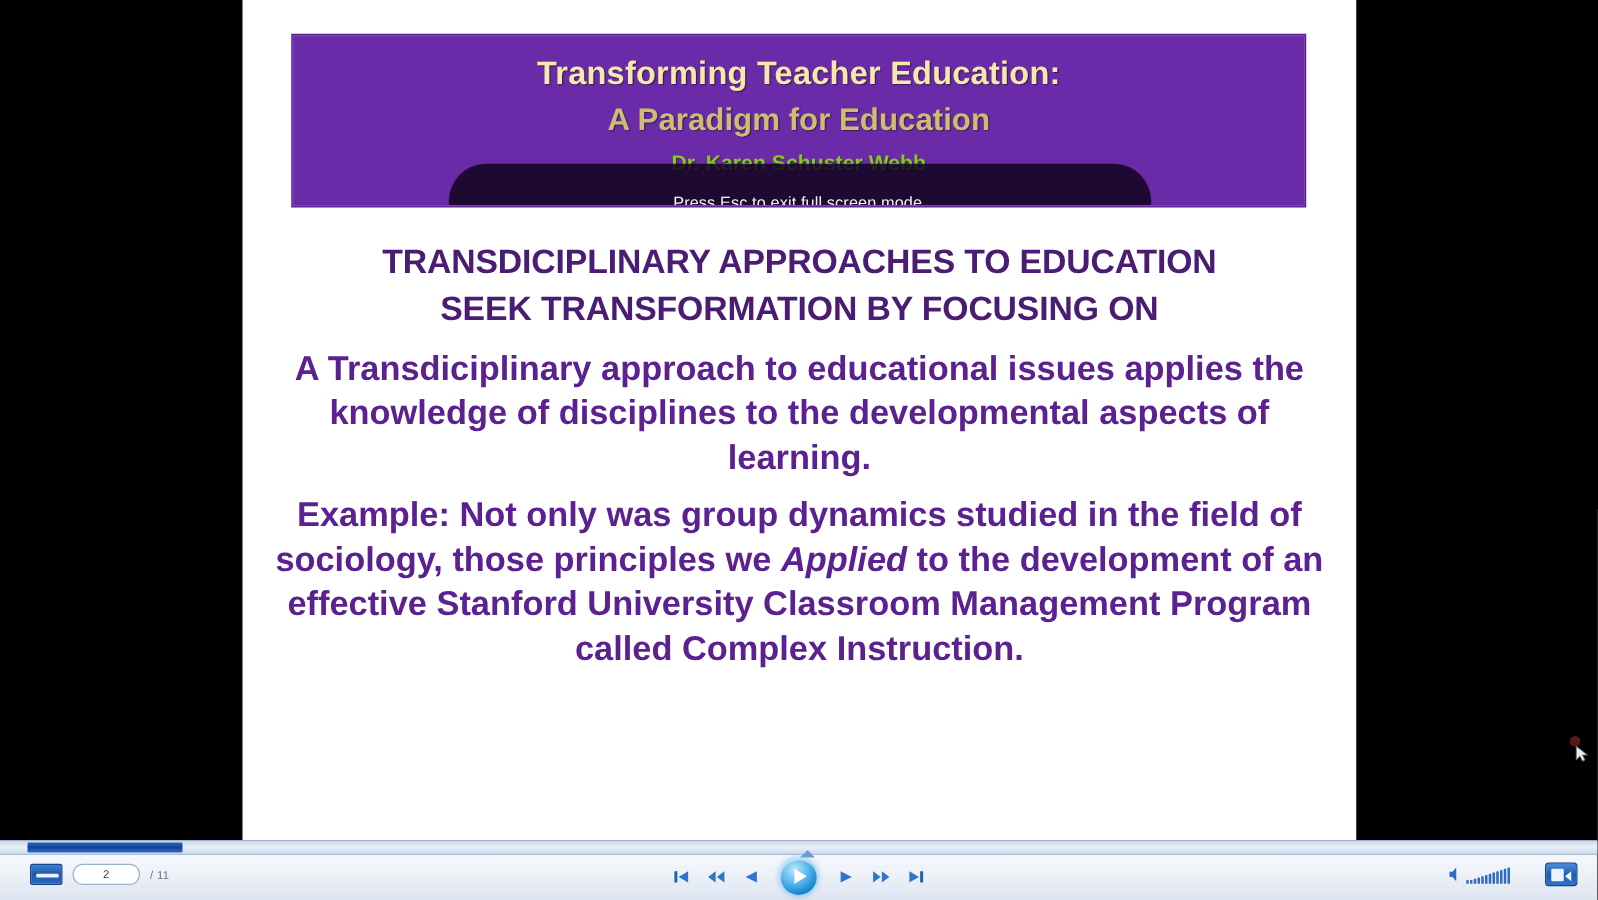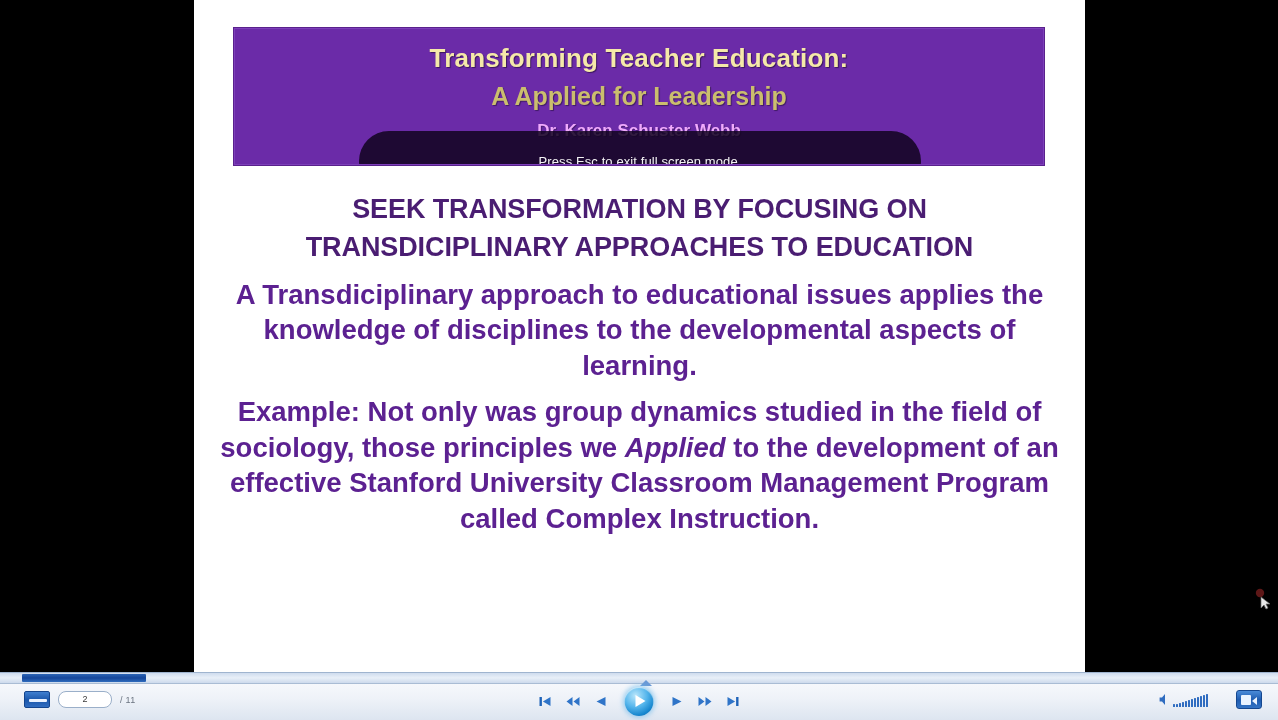--- a/index.html
+++ b/index.html
@@ -70,21 +70,21 @@
     font-weight: bold;
     color: #cbbe6e;
     text-shadow: 1px 1px 1px rgba(0,0,0,.4);
     line-height: 1.15;
   }
 
   #banner-author {
     margin-top: 10px;
     font-size: 17px;
     font-weight: bold;
-    color: #f0abfc;
+    color: #84cc16;
     text-shadow: 1px 1px 1px rgba(0,0,0,.35);
     text-align: center;
   }
 
   
   #esc-overlay {
     position: absolute;
     left: 124px;
     top: 63px;
     width: 562px;
@@ -338,32 +338,32 @@
 <body>
 
 <div id="app">
 
   <div id="stage">
 
     <div id="slide-canvas">
 
       <div id="title-banner">
         <div id="banner-title">Transforming Teacher Education:</div>
-        <div id="banner-subtitle">A Applied for Leadership</div>
+        <div id="banner-subtitle">A Paradigm for Education</div>
         <div id="banner-author">Dr. Karen Schuster Webb</div>
 
         <div id="esc-overlay">
           <span id="esc-overlay-text">Press Esc to exit full screen mode.</span>
         </div>
       </div>
 
       <div id="slide-body">
 
+        <div class="heading-line">TRANSDICIPLINARY APPROACHES TO EDUCATION</div>
         <div class="heading-line">SEEK TRANSFORMATION BY FOCUSING ON</div>
-        <div class="heading-line">TRANSDICIPLINARY APPROACHES TO EDUCATION</div>
 
         <div class="body-para">A Transdiciplinary approach to educational issues applies the knowledge of disciplines to the developmental aspects of learning.</div>
 
         <div class="body-para second">
           <span>Example: Not only was group dynamics studied in the field of sociology, those principles we </span><span class="ital">Applied</span><span> to the development of an effective Stanford University Classroom Management Program called Complex Instruction.</span>
         </div>
       </div>
 
       <svg id="slide-cursor" viewBox="0 0 18 22">
         <circle cx="6" cy="5" r="4.2" fill="#7c1f1f" opacity=".75"></circle>

